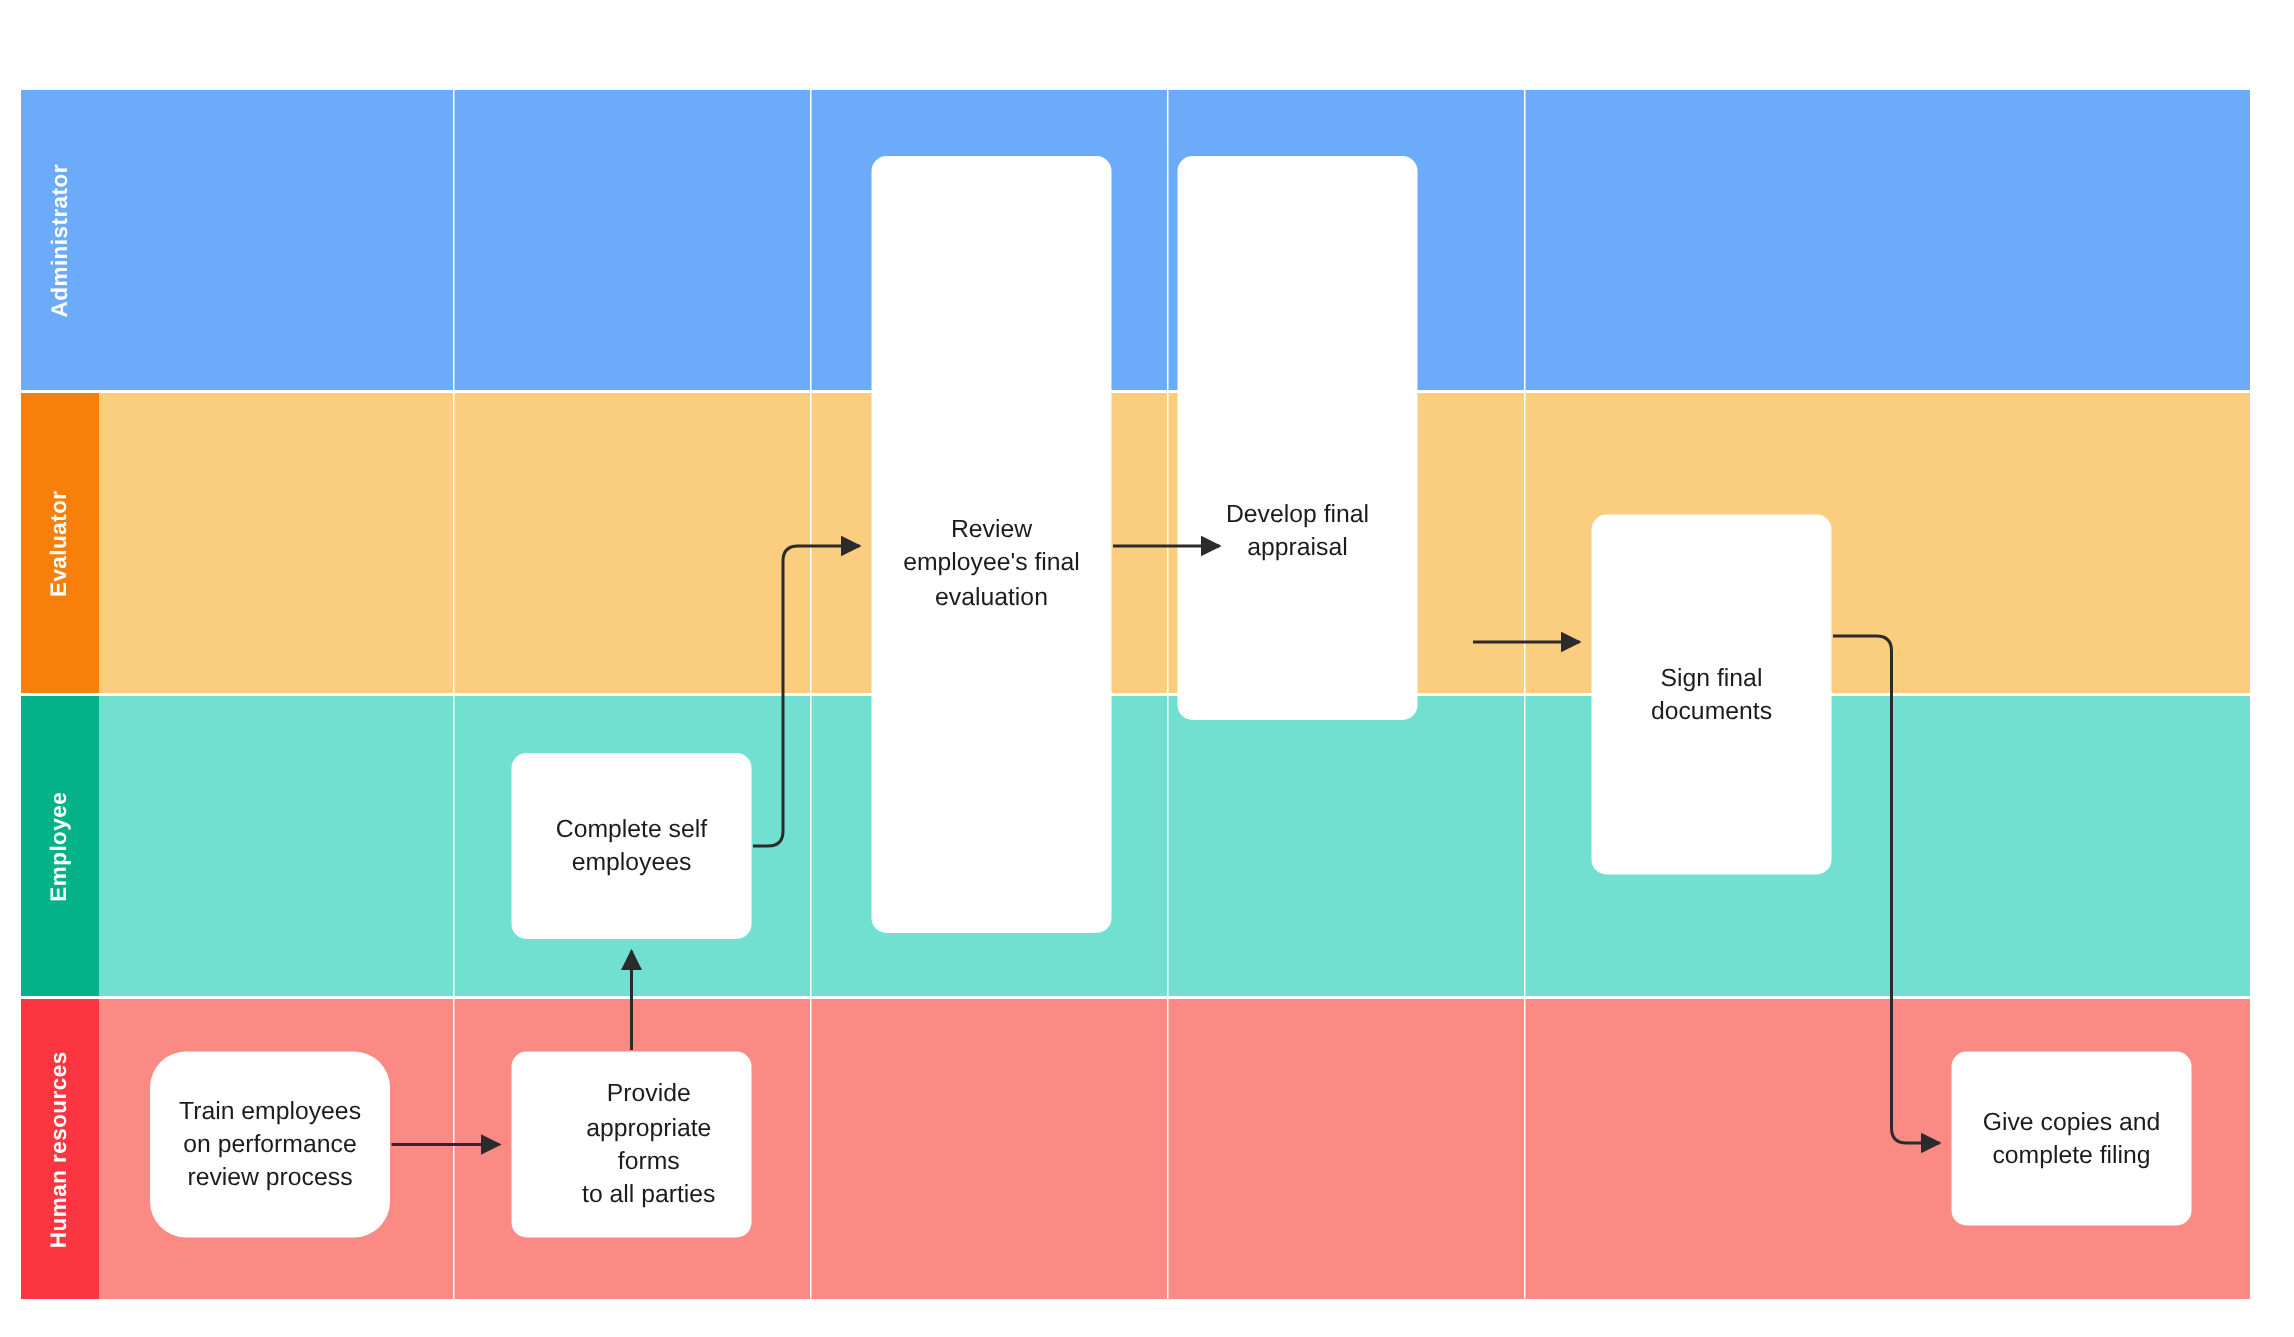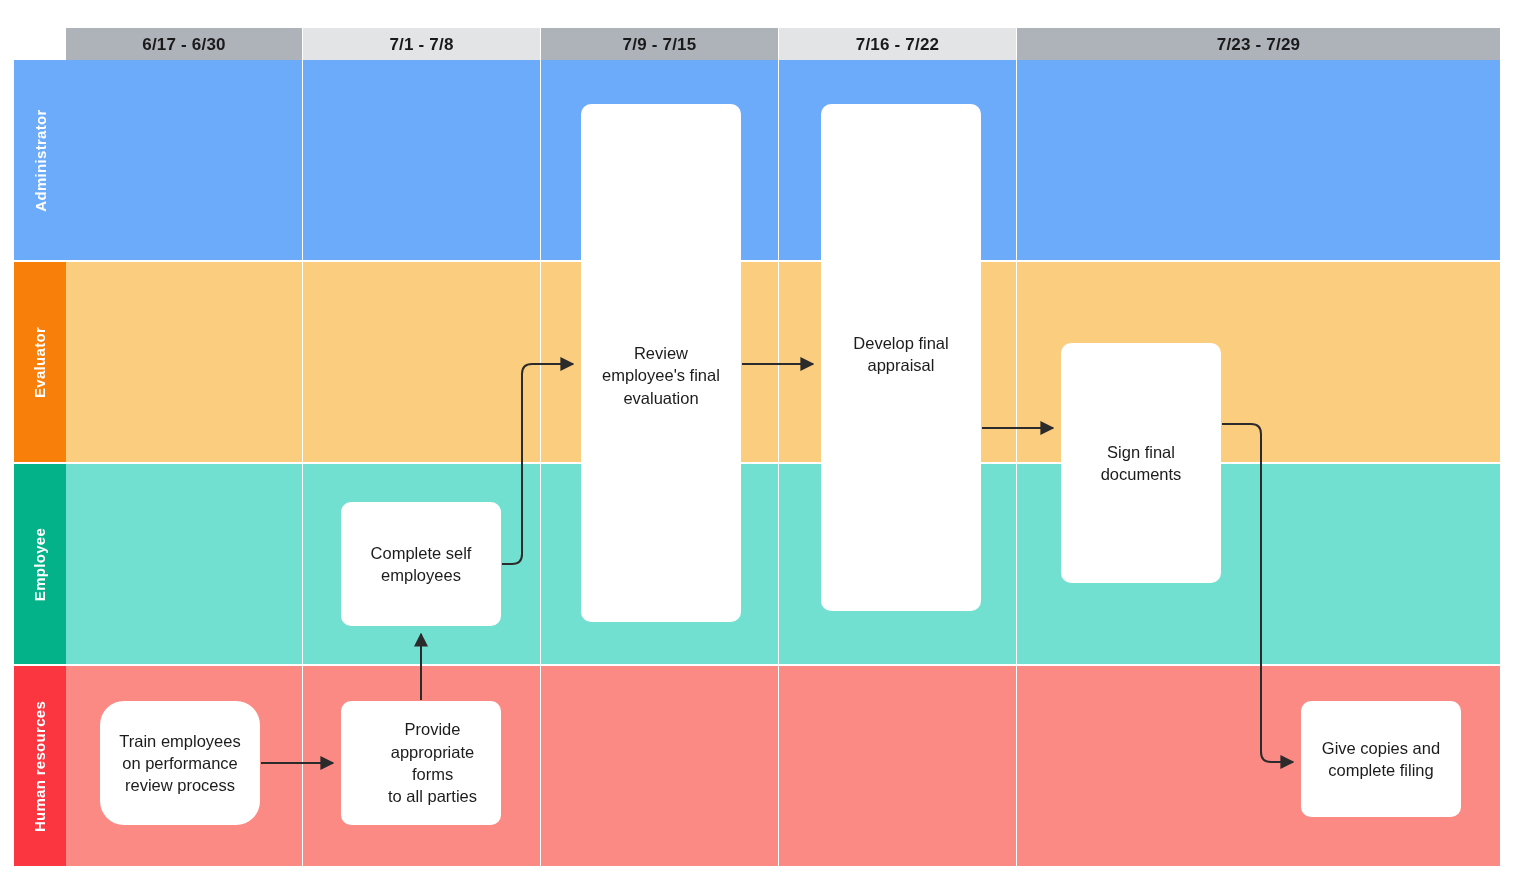--- a/index.html
+++ b/index.html
@@ -113,27 +113,20 @@
     width: 1529px;
     height: 891px;
     pointer-events: none;
   }
 </style>
 </head>
 <body>
 
 <div id="canvas">
 
-  <div class="time-header">
-    <div class="time-cell shade-dark" style="left:0px;   width:236px;">6/17 - 6/30</div>
-    <div class="time-cell shade-light" style="left:237px; width:237px;">7/1 - 7/8</div>
-    <div class="time-cell shade-dark" style="left:475px; width:237px;">7/9 - 7/15</div>
-    <div class="time-cell shade-light" style="left:713px; width:237px;">7/16 - 7/22</div>
-    <div class="time-cell shade-dark" style="left:951px; width:483px;">7/23 - 7/29</div>
-  </div>
 
   <div class="lane" style="top:60px; height:200px;">
     <div class="lane-label" style="background:#6cabfa;">
       <span>Administrator</span>
     </div>
     <div class="lane-body">
       <div class="lane-col" style="left:0px;   width:236px; background:#6cabfa;"></div>
       <div class="lane-col" style="left:237px; width:237px; background:#6cabfa;"></div>
       <div class="lane-col" style="left:475px; width:237px; background:#6cabfa;"></div>
       <div class="lane-col" style="left:713px; width:237px; background:#6cabfa;"></div>
@@ -196,21 +189,21 @@
     <span class="task-text">Complete self
 employees</span>
   </div>
 
   <div class="task text-upper" style="left:581px; top:104px; width:160px; height:518px;">
     <span class="task-text">Review
 employee's final
 evaluation</span>
   </div>
 
-  <div class="task text-top" style="left:821px; top:104px; width:160px; height:507px;">
+  <div class="task text-top" style="left:785px; top:104px; width:160px; height:376px;">
     <span class="task-text">Develop final
 appraisal</span>
   </div>
 
   <div class="task text-lower" style="left:1061px; top:343px; width:160px; height:240px;">
     <span class="task-text">Sign final
 documents</span>
   </div>
 
   <div class="task" style="left:1301px; top:701px; width:160px; height:116px;">

